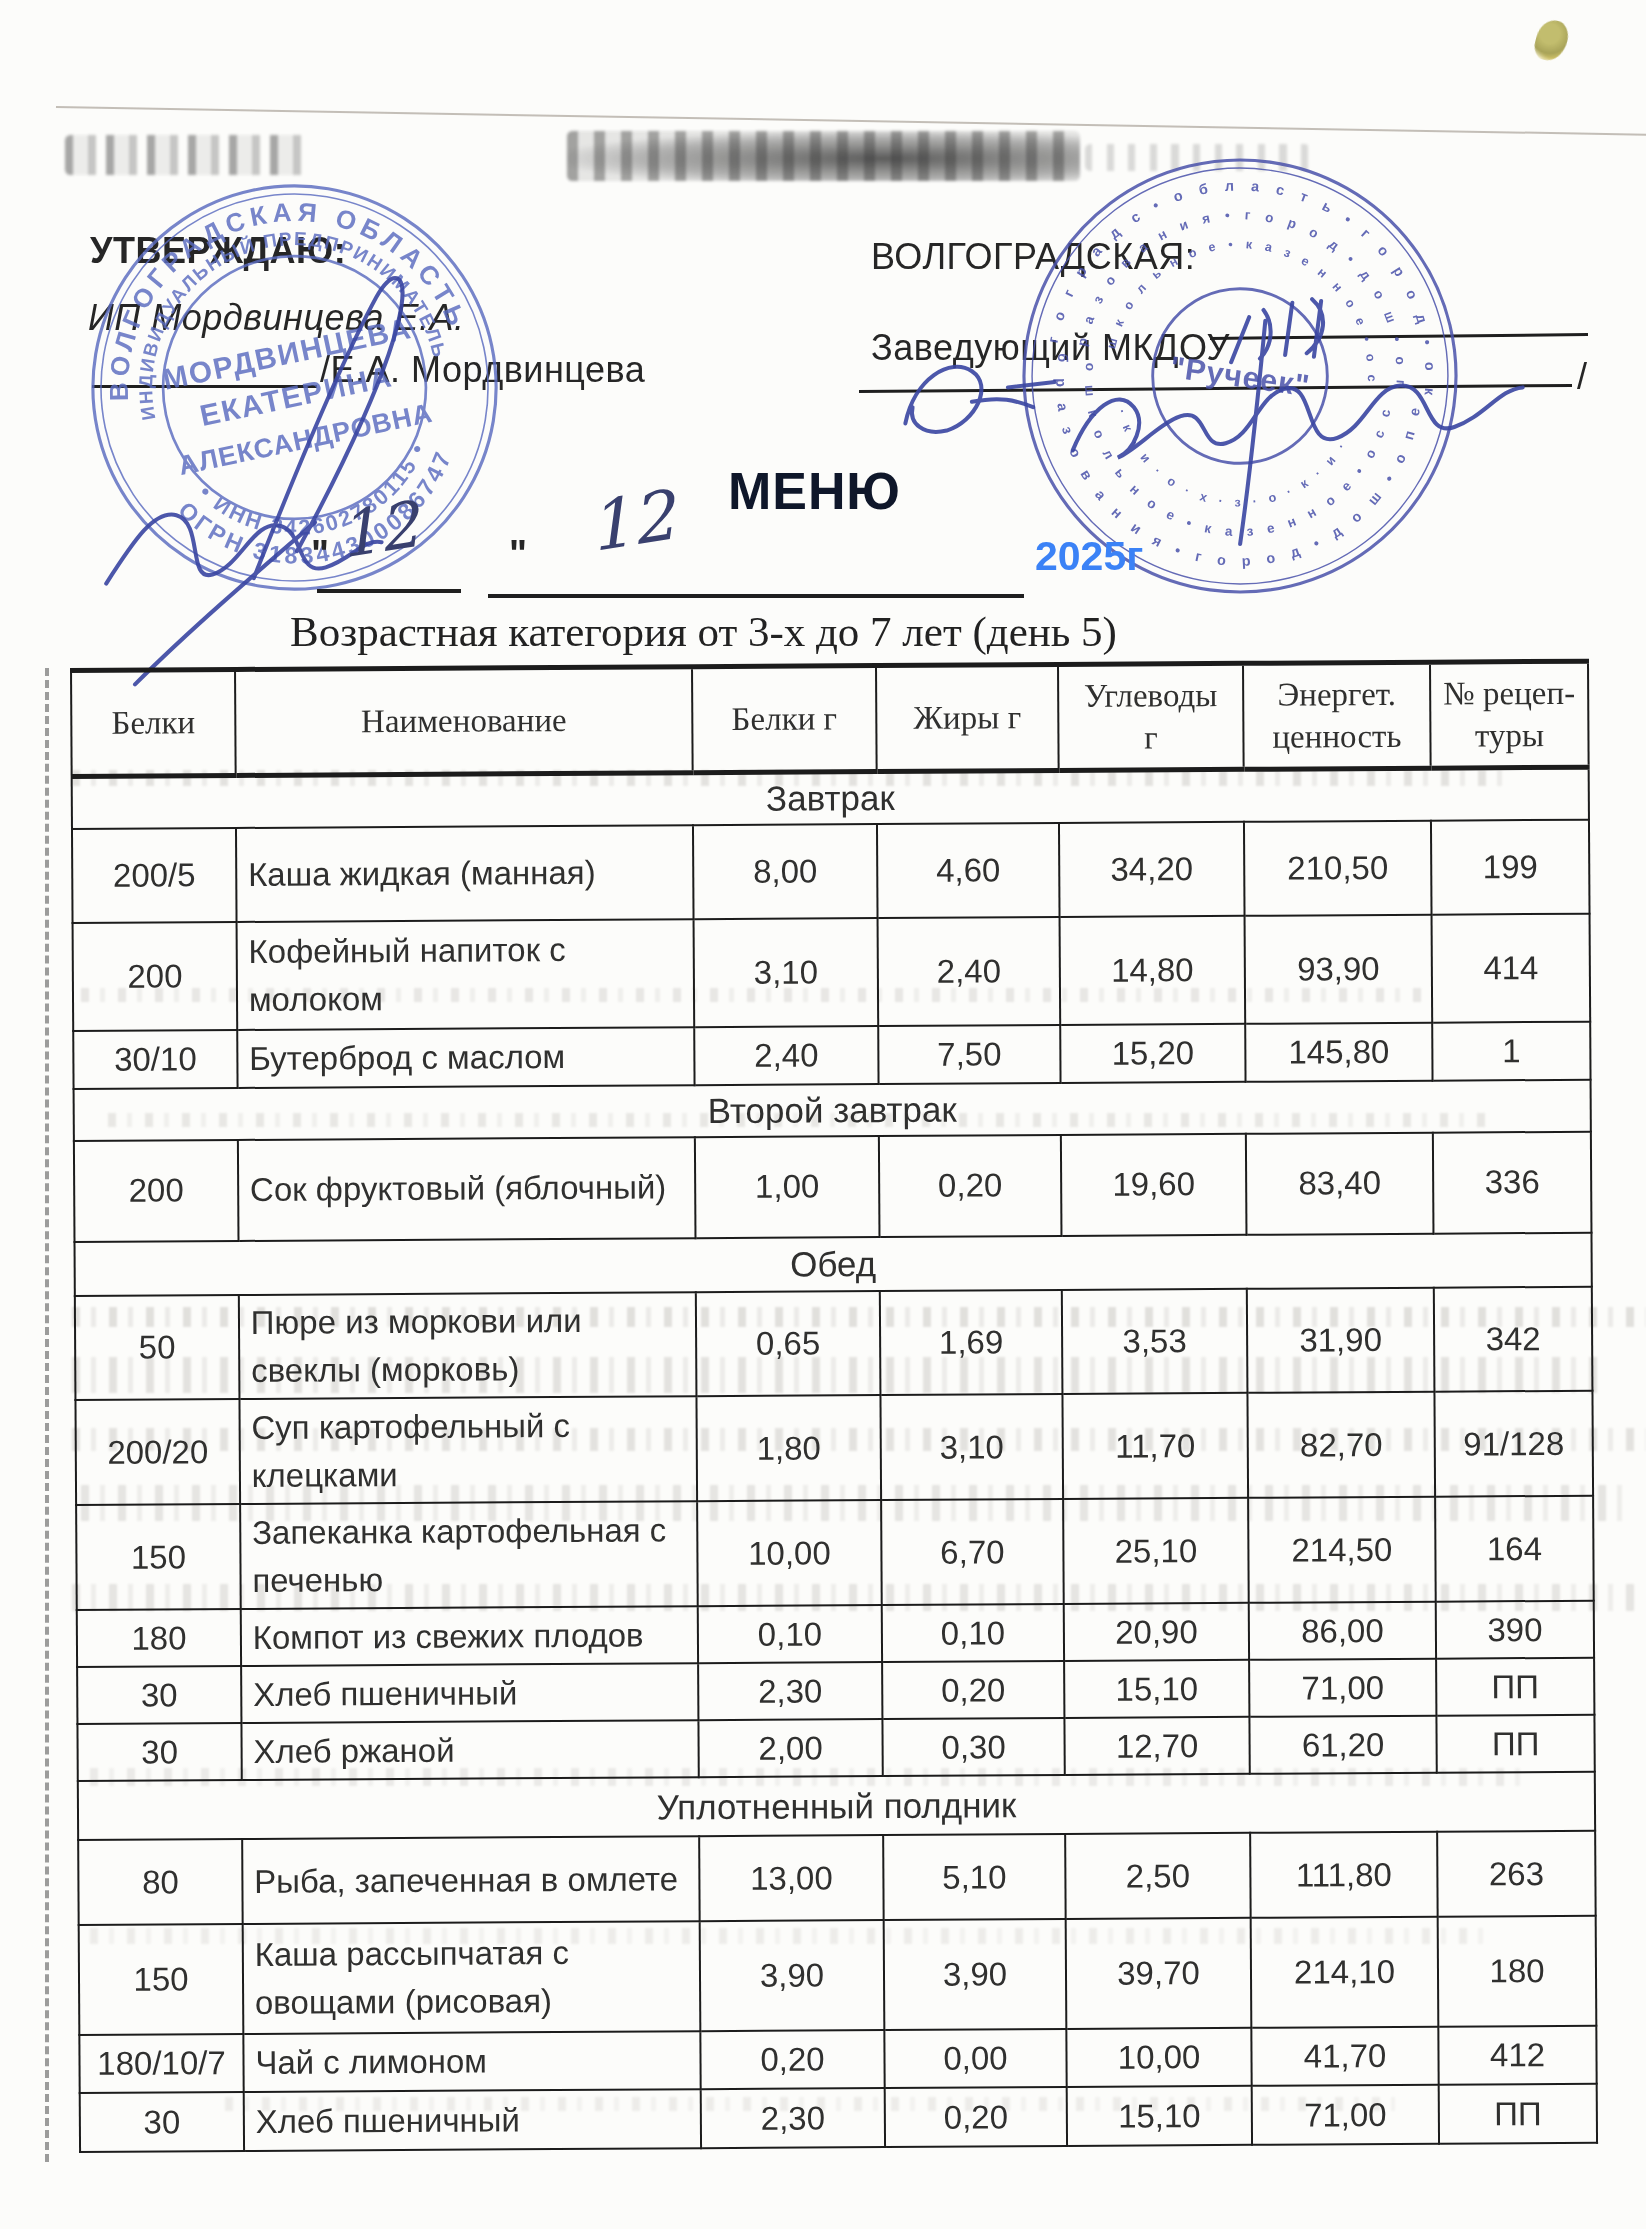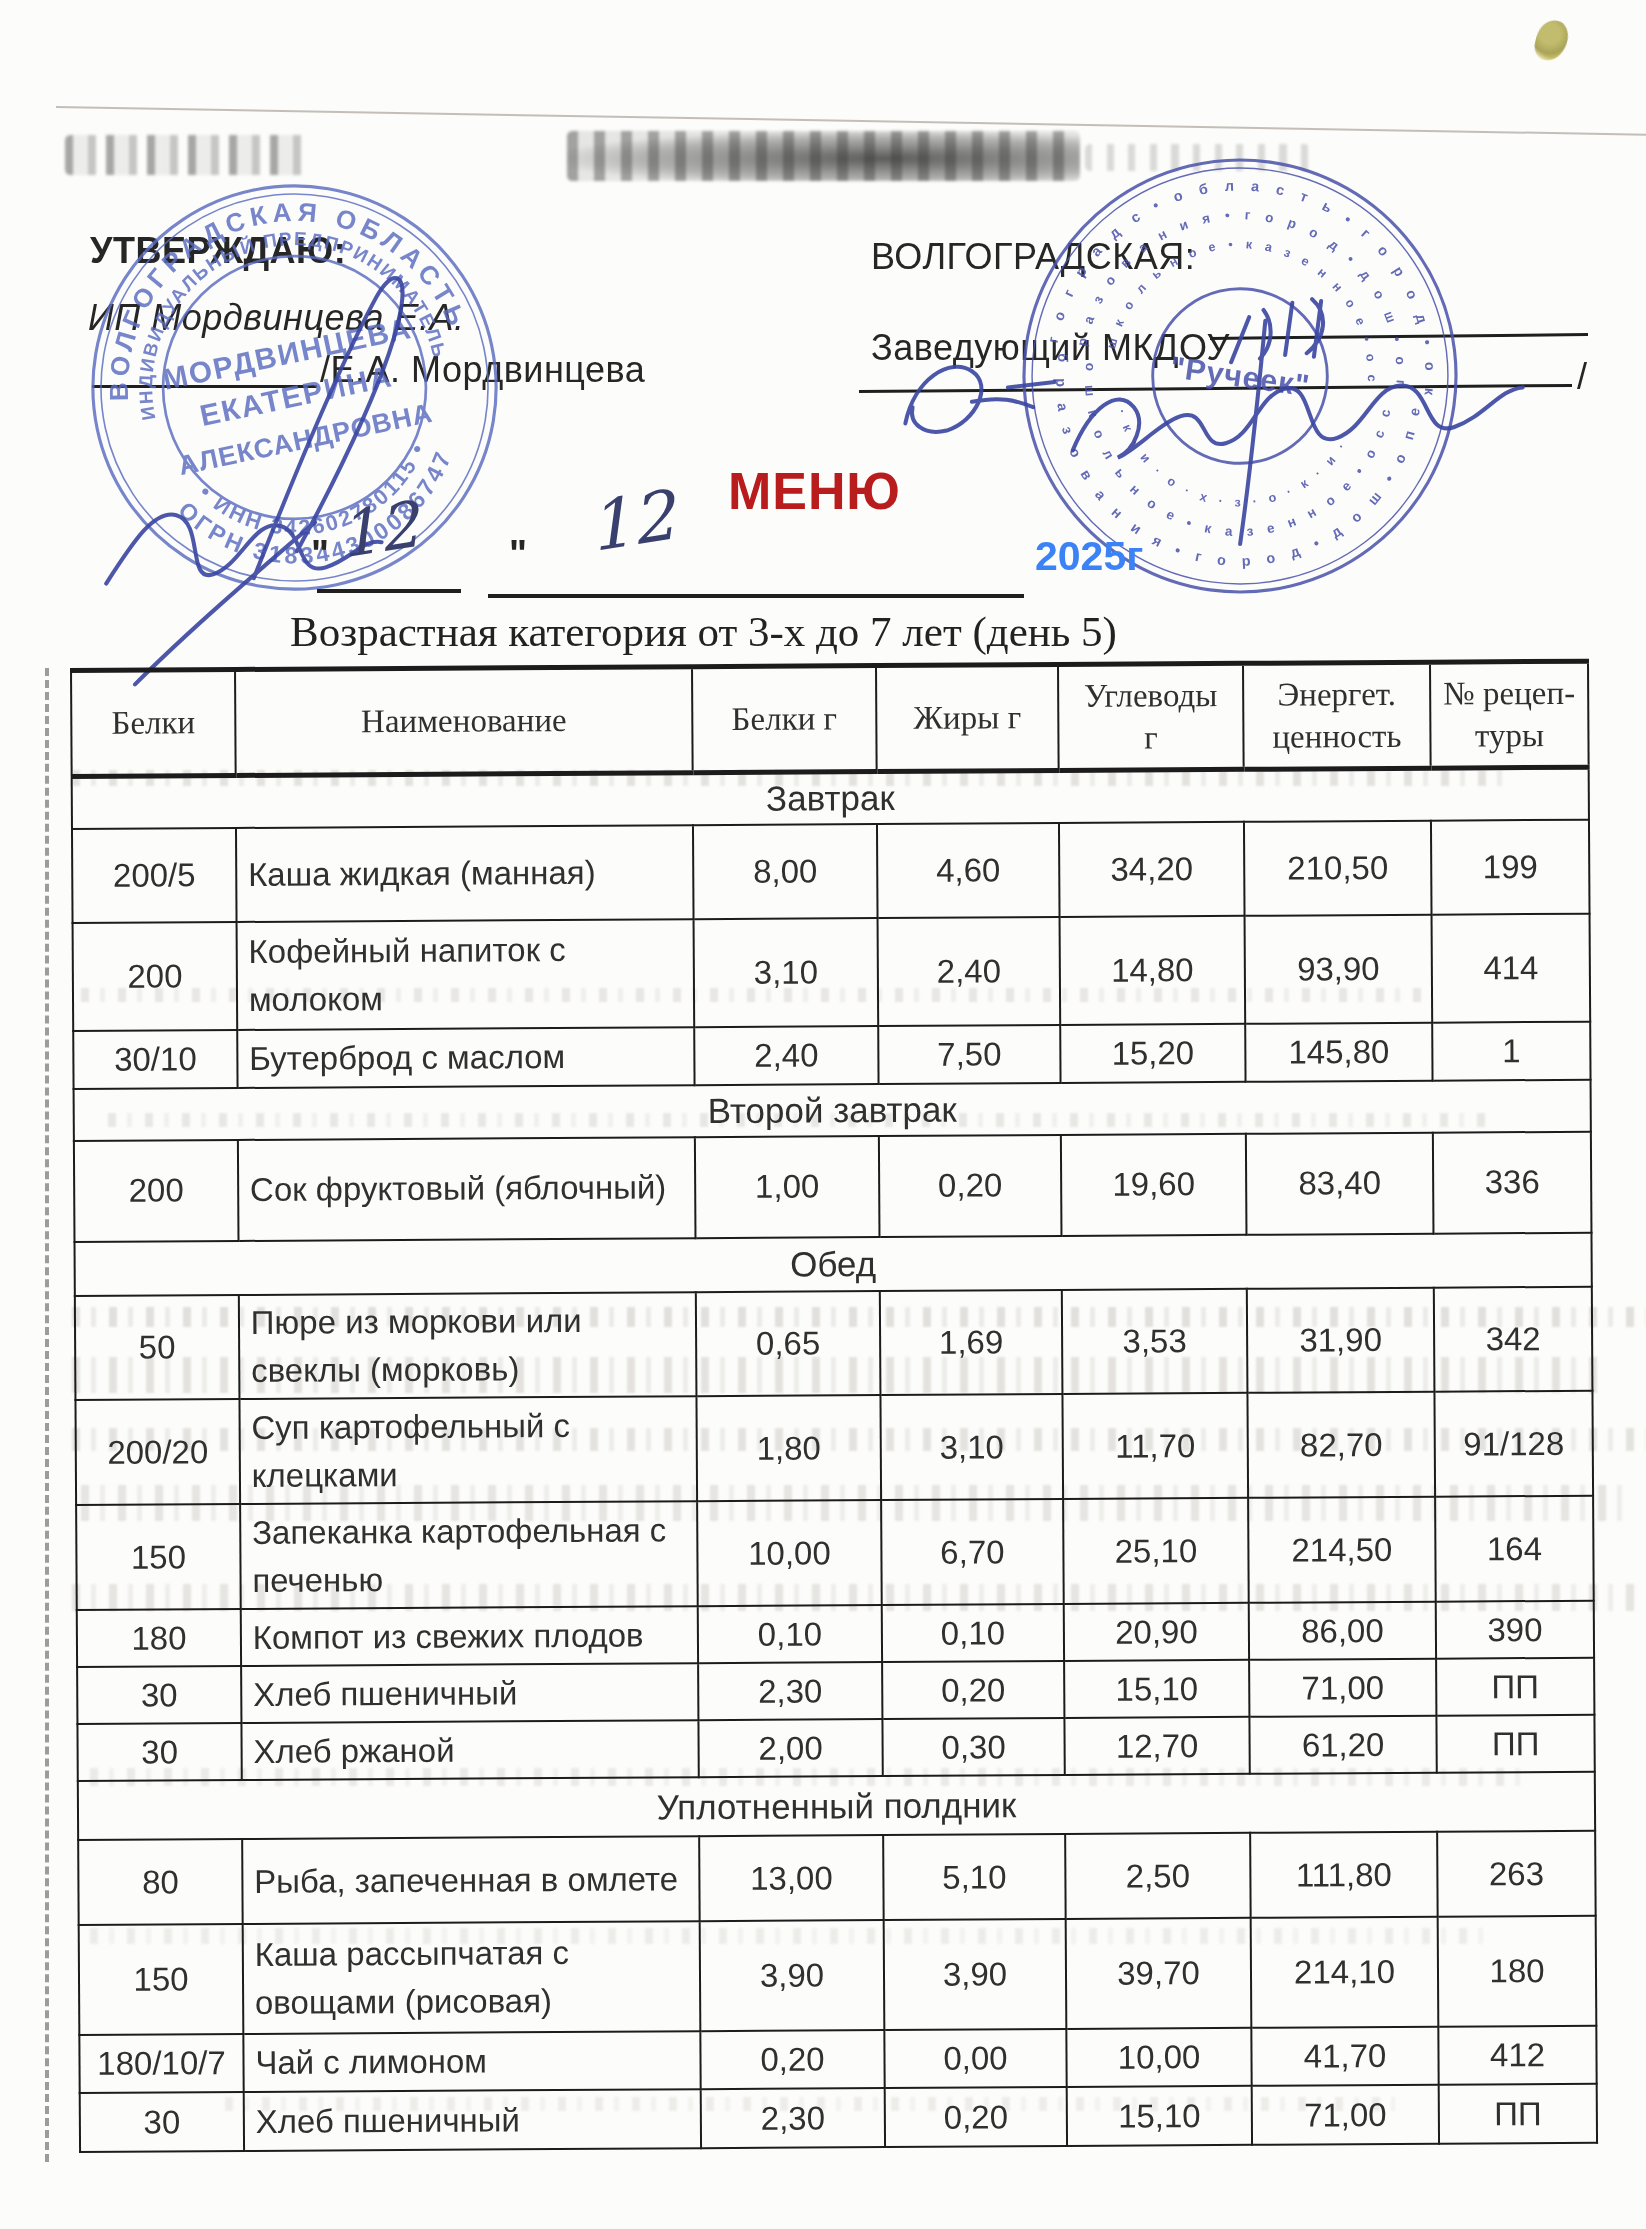--- a/index.html
+++ b/index.html
@@ -29,21 +29,21 @@
   .bleed{position:absolute;filter:blur(1.1px);
     background:repeating-linear-gradient(90deg,rgba(100,94,85,.32) 0 8px,transparent 8px 19px,rgba(100,94,85,.2) 19px 24px,transparent 24px 37px);}
   
   .label{position:absolute;font-size:36px;letter-spacing:0.5px;color:#262626;}
   .w600{font-weight:600;}
   .sign-line{position:absolute;background:#1f1f1f;height:2.7px;}
   .hw{position:absolute;font-family:"DejaVu Serif",serif;font-style:italic;
     color:#39406e;transform:rotate(-9deg) skewX(-6deg);}
   .quote{position:absolute;font-size:38px;font-weight:600;color:#262626;}
   .menu-title{position:absolute;left:576px;top:461px;width:477px;text-align:center;
-    font-size:52px;font-weight:700;letter-spacing:0.9px;color:#b91c1c;}
+    font-size:52px;font-weight:700;letter-spacing:0.9px;color:#0f172a;}
   .year{position:absolute;left:1035px;top:533px;font-size:41px;font-weight:700;color:#3b82f6;}
   .subtitle{position:absolute;left:290px;top:607px;width:1080px;
     font-family:"Liberation Serif",serif;font-size:43px;color:#222;}
   
   .stamp{position:absolute;}
   .stamp text{font-family:"Liberation Sans",sans-serif;font-weight:700;}
   .sig-overlay{position:absolute;left:0;top:0;pointer-events:none;}
   
   .menu-table-wrap{position:absolute;left:70px;top:668px;width:1521px;
     transform:rotate(-0.35deg);transform-origin:0 0;}

